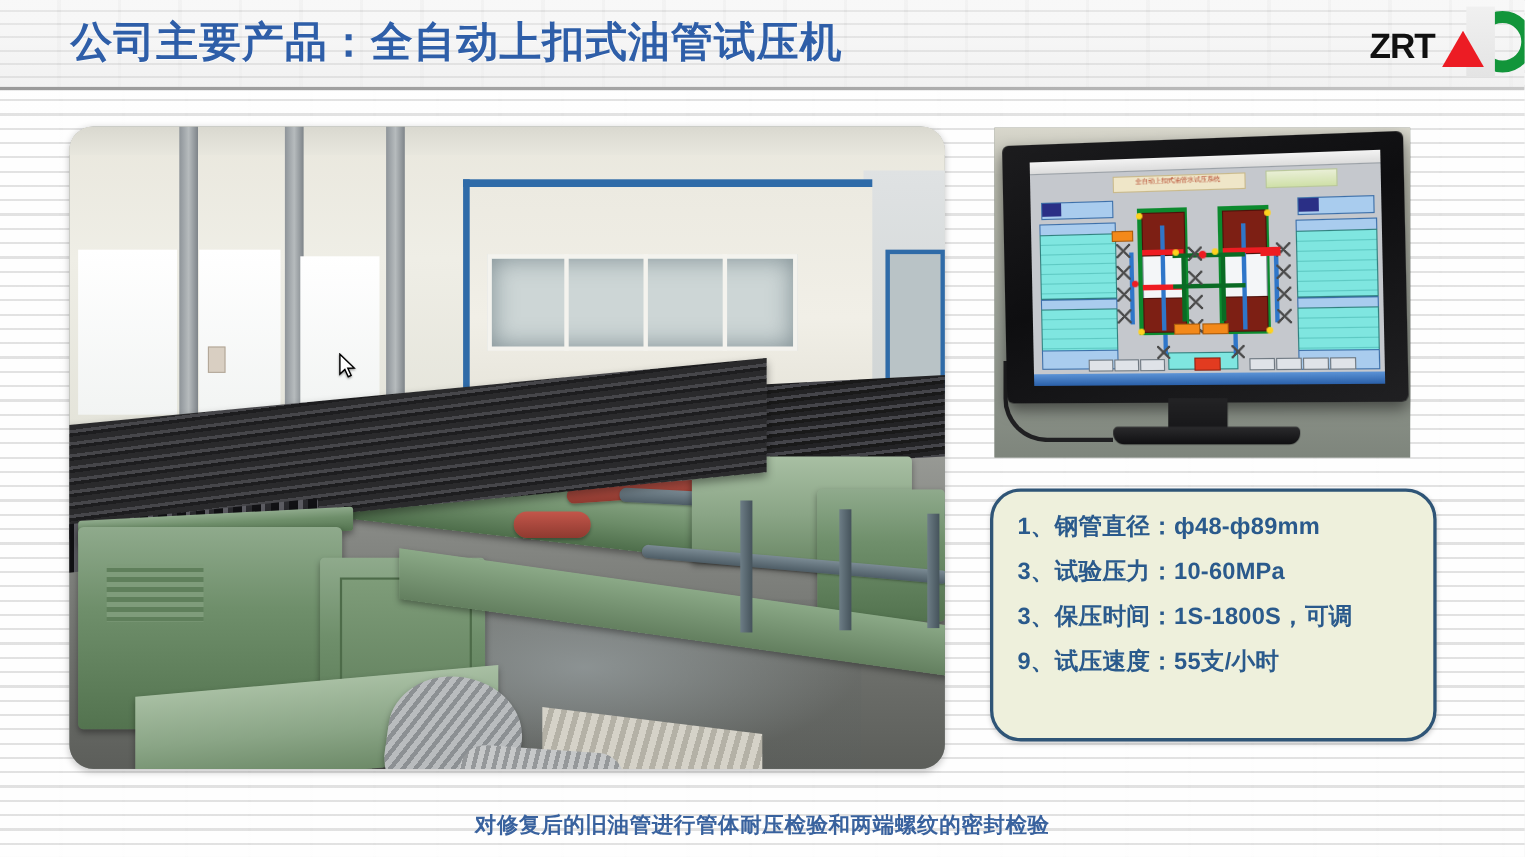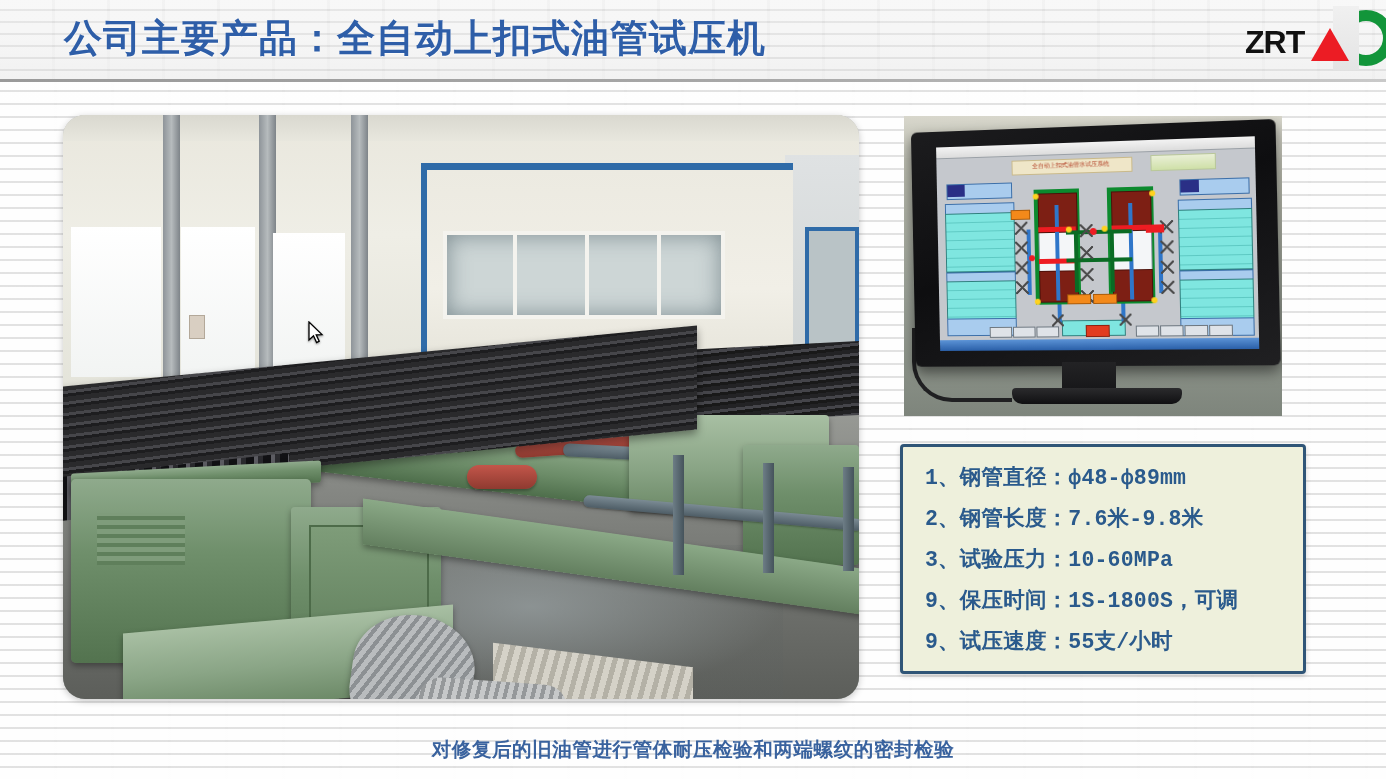--- a/index.html
+++ b/index.html
@@ -312,25 +312,24 @@
   }
   #hmi-taskbar { left:0; top:197px; width:320px; height:11px; background:linear-gradient(180deg,#5b93d6,#2a5fa8); }
 
   
   #spec-box {
     position: absolute;
     left: 900px; top: 444px;
     width: 406px; height: 230px;
     background: #eef0dc;
     border: 3px solid #2f5577;
-    border-radius: 4px;
+    border-radius: 28px;
     box-sizing: border-box;
     box-shadow: 0 2px 5px rgba(0,0,0,0.18);
     padding: 11px 0 0 0;
-    font-family: Liberation Mono, monospace;
   }
   .spec-line {
     color: #2a5a8c;
     font-size: 21.5px;
     font-weight: bold;
     line-height: 41px;
     padding-left: 22px;
     white-space: nowrap;
     letter-spacing: 0.2px;
   }
@@ -520,21 +519,20 @@
         <div class="mp hmi-btn" style="left:248px;top:184px;width:21px;height:9px;"></div>
         <div class="mp hmi-btn" style="left:272px;top:184px;width:21px;height:9px;"></div>
 
         <div class="mp" id="hmi-taskbar"></div>
       </div>
     </div>
   </div>
 
   <div id="spec-box">
     <div class="spec-line">1、钢管直径：ф48-ф89mm</div>
-    <div class="spec-line">2、钢管长度：7.6米-9.8米</div>
     <div class="spec-line">3、试验压力：10-60MPa</div>
-    <div class="spec-line">9、保压时间：1S-1800S，可调</div>
+    <div class="spec-line">3、保压时间：1S-1800S，可调</div>
     <div class="spec-line">9、试压速度：55支/小时</div>
   </div>
 
   <div id="caption">对修复后的旧油管进行管体耐压检验和两端螺纹的密封检验</div>
 
 </div>
 
 </body></html>

